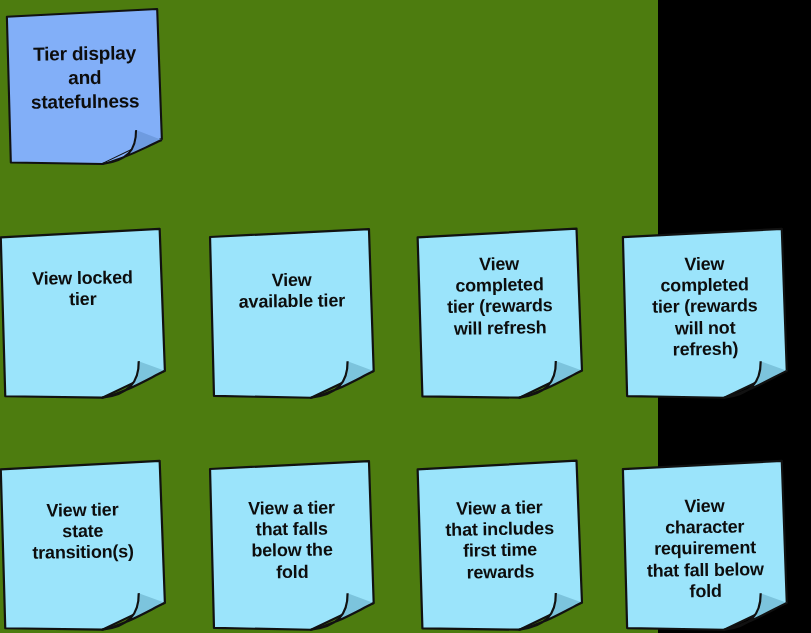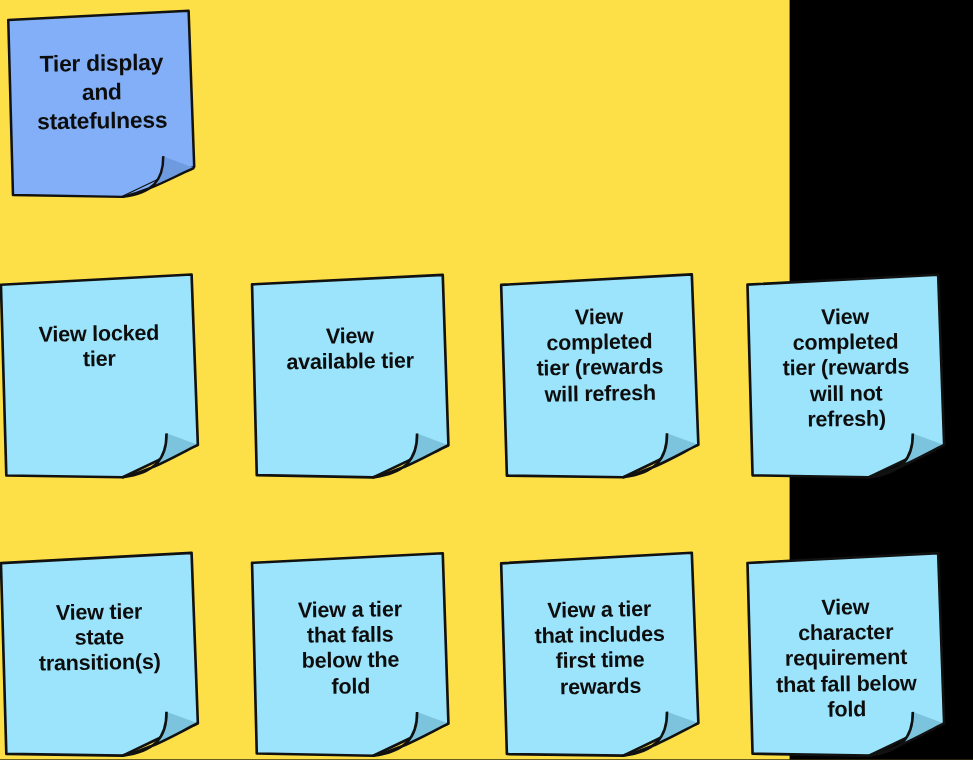--- a/index.html
+++ b/index.html
@@ -12,21 +12,21 @@
     height: 633px;
     position: relative;
     overflow: hidden;
     font-family: "Liberation Sans", sans-serif;
   }
   #board {
     position: absolute;
     left: 0; top: 0;
     width: 658px;
     height: 633px;
-    background: #fde047;
+    background: #4d7c0f;
   }
   .note {
     position: absolute;
     box-sizing: border-box;
   }
   .note-svg {
     position: absolute;
     left: 0; top: 0;
     width: 100%;
     height: 100%;

